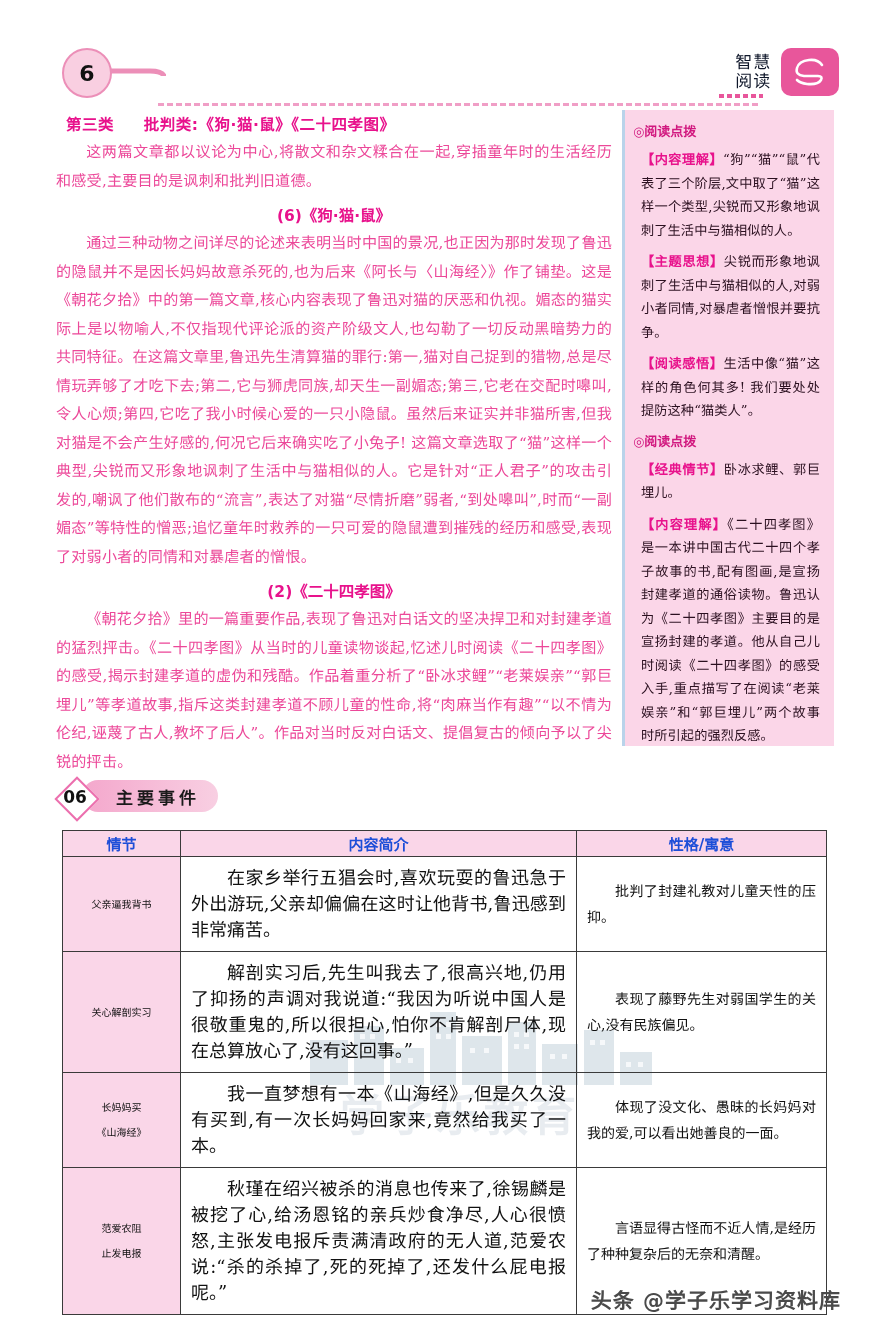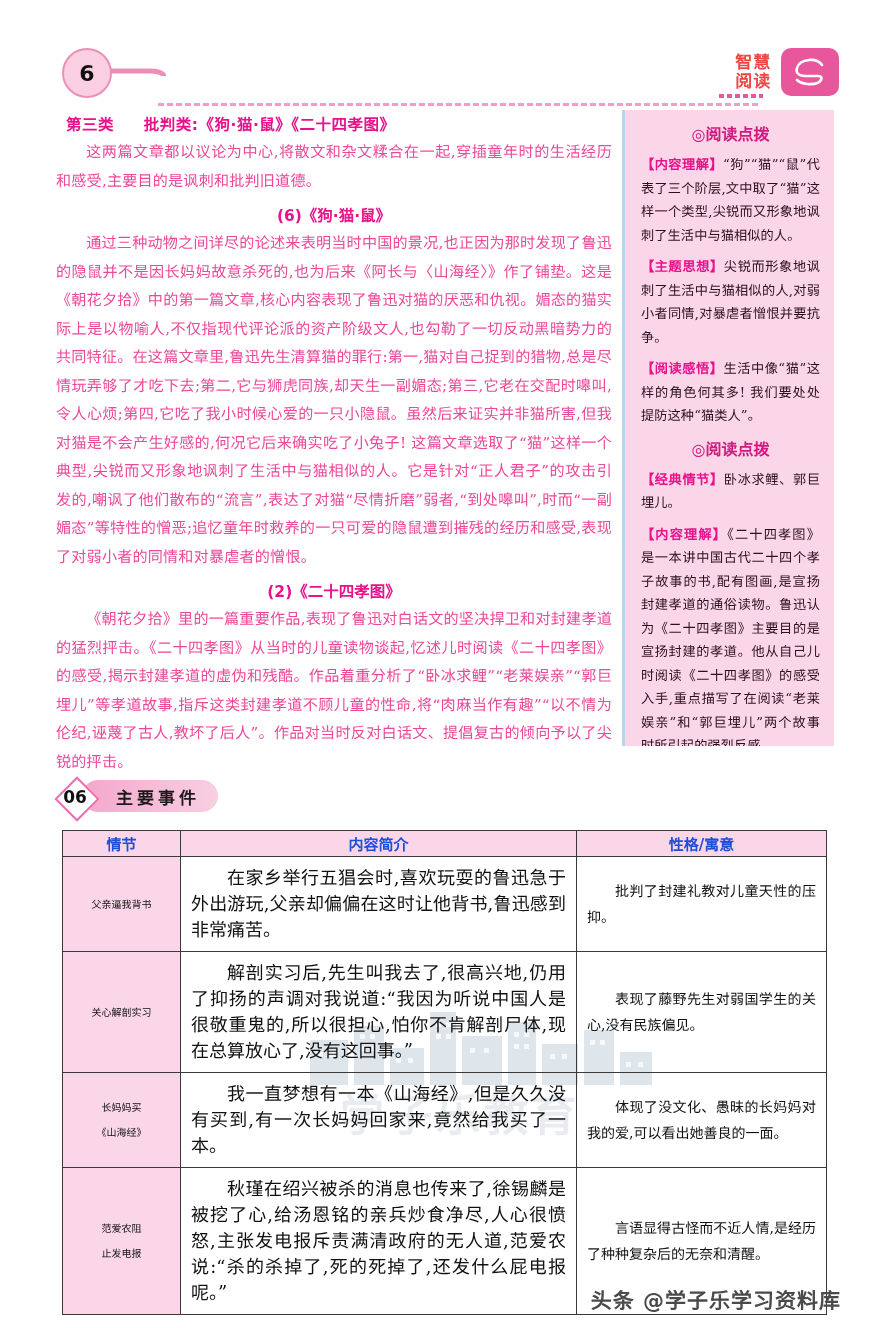--- a/index.html
+++ b/index.html
@@ -55,24 +55,24 @@
   .brand-logo {
     position: absolute;
     right: 48px; top: 44px;
     width: 120px; height: 56px;
     display: flex;
     align-items: center;
     z-index: 5;
   }
   .brand-cn {
     font-family: "DejaVu Sans", "Liberation Sans", sans-serif;
-    font-weight: bold;
+    font-weight: normal;
     font-size: 17px;
     line-height: 19px;
-    color: #ef4444;
+    color: #0f172a;
     letter-spacing: 1px;
     text-align: center;
     width: 44px;
     margin-left: 13px;
   }
   .brand-mark {
     margin-left: 6px;
     width: 60px; height: 48px;
     background: #e8569b;
     border-radius: 10px;
@@ -135,24 +135,24 @@
     left: 622px; top: 2px;
     width: 212px;
     height: 636px;
     background: #fbd6e8;
     border-left: 3px solid #b9d3ea;
     box-sizing: border-box;
     padding: 8px 6px 8px 8px;
     overflow: hidden;
   }
   .tips-title {
-    text-align: center;
+    text-align: left;
     color: #d1197f;
     font-weight: bold;
-    font-size: 16px;
+    font-size: 13px;
     font-family: "DejaVu Sans", "Liberation Sans", sans-serif;
     margin: 3px 0 5px 0;
   }
   .tips-par {
     font-size: 13.2px;
     line-height: 23.5px;
     color: #2b1020;
     text-align: justify;
     text-justify: inter-ideograph;
     margin: 8px;

